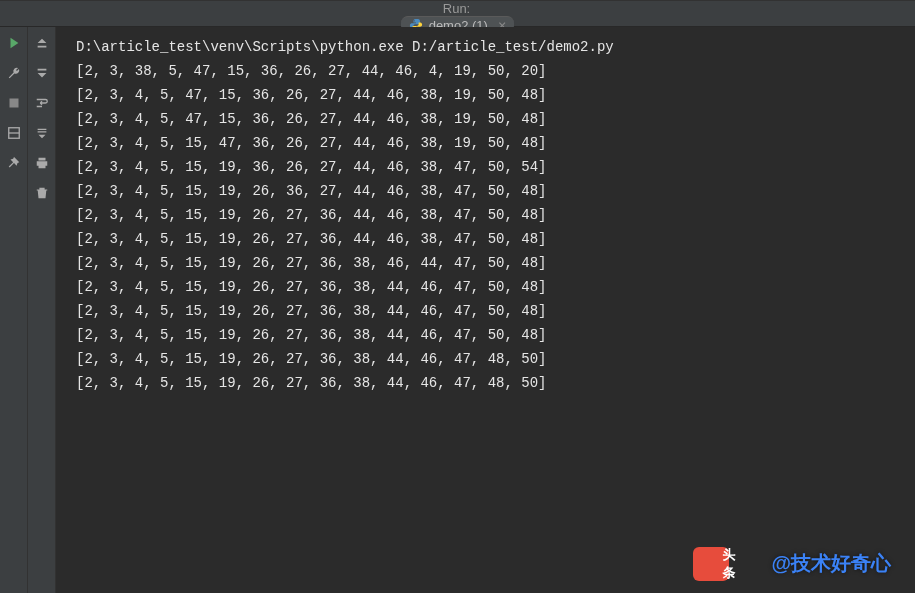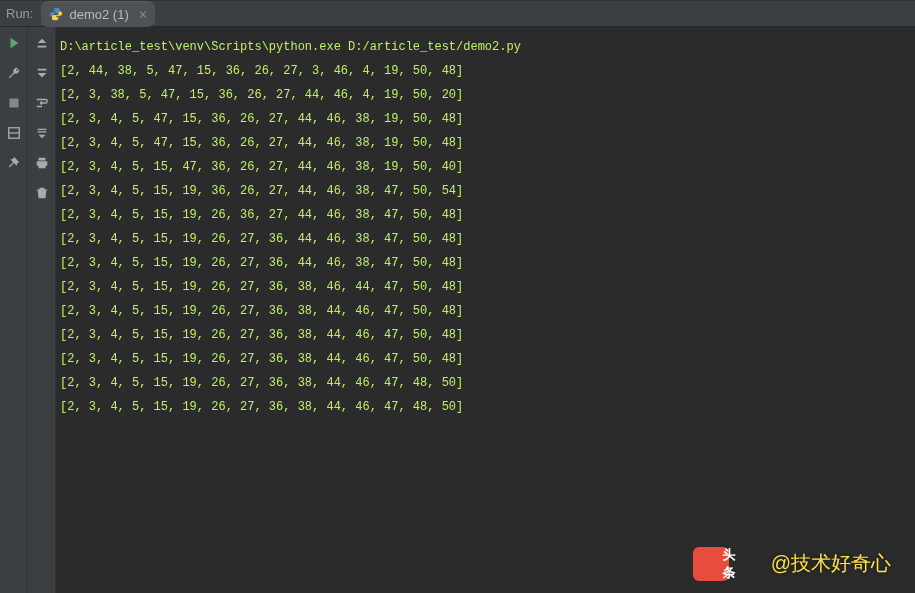--- a/index.html
+++ b/index.html
@@ -13,20 +13,21 @@
       overflow: hidden;
       position: relative;
     }
     .top-bar {
       height: 27px;
       background: #3c3f41;
       border-top: 1px solid #323232;
       border-bottom: 1px solid #282828;
       display: flex;
       align-items: center;
+      flex-direction: column;
     }
     .run-label {
       color: #999;
       padding: 0 8px 0 6px;
       font-size: 13px;
       font-family: "Segoe UI", Arial, sans-serif;
     }
     .tab {
       height: 26px;
       background: #4e5254;
@@ -80,25 +81,25 @@
       border-right: 1px solid #323232;
       display: flex;
       flex-direction: column;
       align-items: center;
       padding-top: 8px;
       gap: 14px;
     }
     .console {
       flex: 1;
       background: #2b2b2b;
-      padding: 8px 4px;
+      padding: 8px 20px;
       font-family: "Consolas", "Courier New", monospace;
-      font-size: 12px;
+      font-size: 14px;
       line-height: 24px;
-      color: #bef264;
+      color: #e5e5e5;
       overflow: auto;
     }
     .console-line {
       white-space: pre;
     }
     .cursor {
       display: inline-block;
       width: 1px;
       height: 16px;
       background: #bbbbbb;
@@ -119,24 +120,24 @@
       color: #fff;
       font-weight: bold;
       font-family: Arial, sans-serif;
       font-size: 13px;
       padding-left: 36px;
     }
     .watermark-text {
       position: absolute;
       bottom: 16px;
       right: 24px;
-      color: #fde047;
+      color: #3b82f6;
       font-family: "Microsoft YaHei", Arial, sans-serif;
       font-size: 20px;
-      font-weight: 400;
+      font-weight: 700;
       text-shadow: 0 0 4px rgba(0,0,0,0.6);
     }
     .spacer-line { height: 24px; }
   </style>
 </head>
 <body>
 
 <div class="top-bar">
   <span class="run-label">Run:</span>
   <div class="tab">
@@ -210,25 +211,24 @@
     <div class="gutter-icon">
       <svg viewBox="0 0 16 16" width="14" height="14">
           <path fill="#aaa" d="M3 4h10l-1 10H4zM5 2h6v2H5zM2 4h12v1H2z"></path>
         </svg>
     </div>
   </div>
 
   <div class="console">
     <div class="console-line">D:\article_test\venv\Scripts\python.exe D:/article_test/demo2.py</div>
     <div id="output-lines">
-        <div class="console-line">[2, 44, 38, 5, 47, 15, 36, 26, 27, 3, 46, 4, 19, 50, 48]</div>
         <div class="console-line">[2, 3, 38, 5, 47, 15, 36, 26, 27, 44, 46, 4, 19, 50, 20]</div>
         <div class="console-line">[2, 3, 4, 5, 47, 15, 36, 26, 27, 44, 46, 38, 19, 50, 48]</div>
         <div class="console-line">[2, 3, 4, 5, 47, 15, 36, 26, 27, 44, 46, 38, 19, 50, 48]</div>
-        <div class="console-line">[2, 3, 4, 5, 15, 47, 36, 26, 27, 44, 46, 38, 19, 50, 40]</div>
+        <div class="console-line">[2, 3, 4, 5, 15, 47, 36, 26, 27, 44, 46, 38, 19, 50, 48]</div>
         <div class="console-line">[2, 3, 4, 5, 15, 19, 36, 26, 27, 44, 46, 38, 47, 50, 54]</div>
         <div class="console-line">[2, 3, 4, 5, 15, 19, 26, 36, 27, 44, 46, 38, 47, 50, 48]</div>
         <div class="console-line">[2, 3, 4, 5, 15, 19, 26, 27, 36, 44, 46, 38, 47, 50, 48]</div>
         <div class="console-line">[2, 3, 4, 5, 15, 19, 26, 27, 36, 44, 46, 38, 47, 50, 48]</div>
         <div class="console-line">[2, 3, 4, 5, 15, 19, 26, 27, 36, 38, 46, 44, 47, 50, 48]</div>
         <div class="console-line">[2, 3, 4, 5, 15, 19, 26, 27, 36, 38, 44, 46, 47, 50, 48]</div>
         <div class="console-line">[2, 3, 4, 5, 15, 19, 26, 27, 36, 38, 44, 46, 47, 50, 48]</div>
         <div class="console-line">[2, 3, 4, 5, 15, 19, 26, 27, 36, 38, 44, 46, 47, 50, 48]</div>
         <div class="console-line">[2, 3, 4, 5, 15, 19, 26, 27, 36, 38, 44, 46, 47, 48, 50]</div>
       </div>

